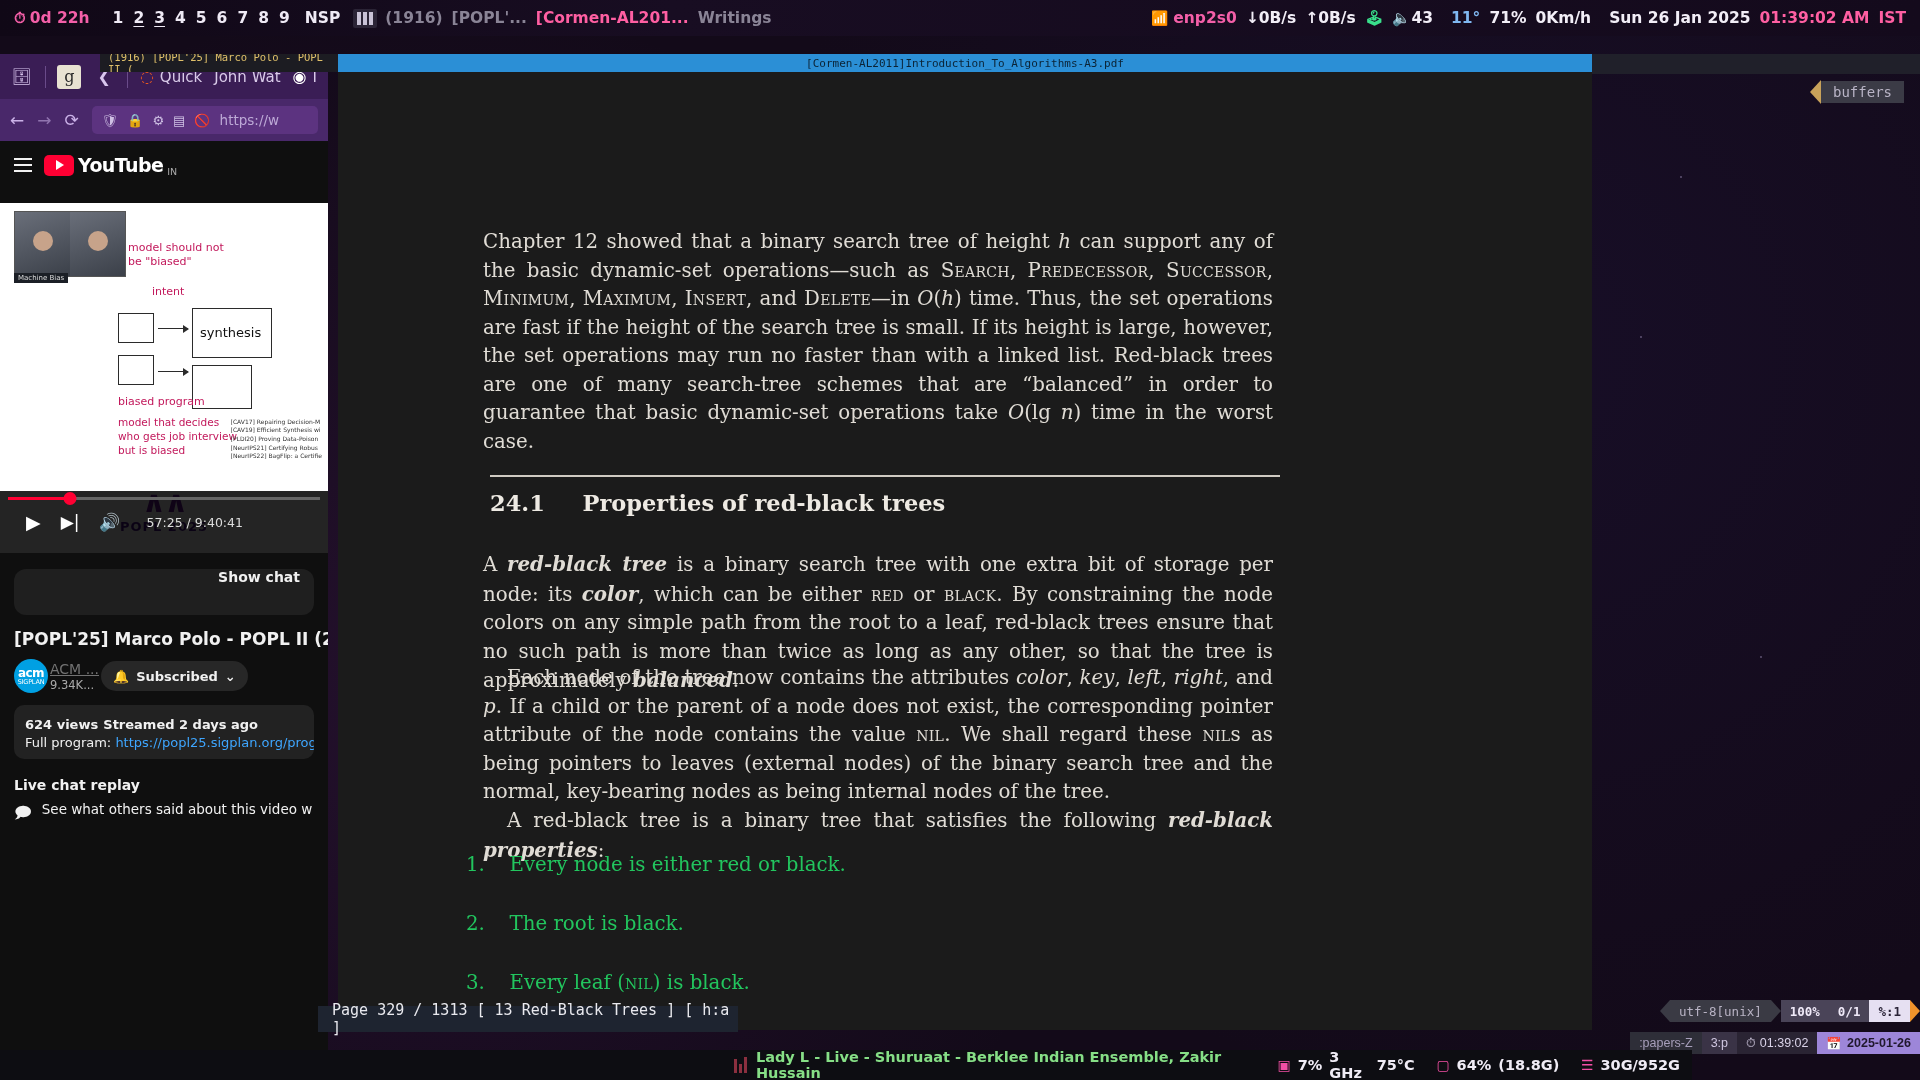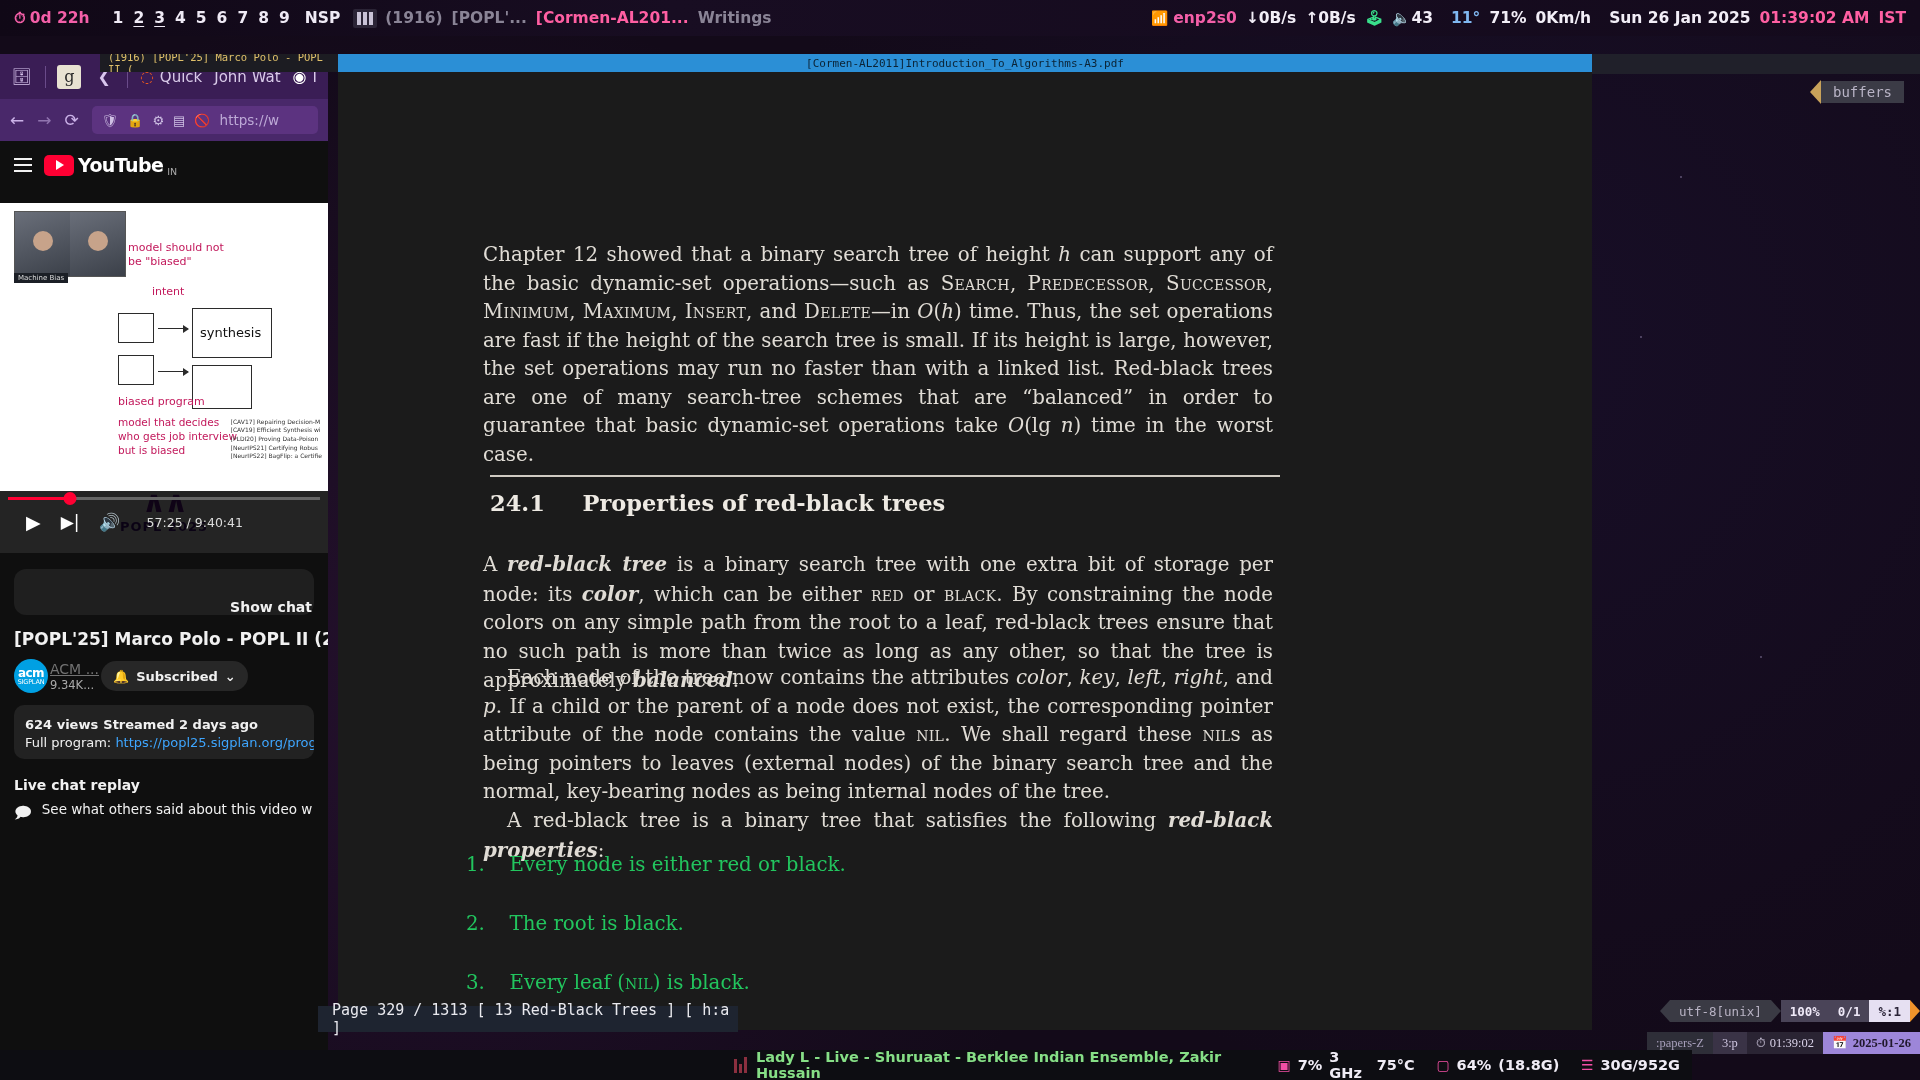--- a/index.html
+++ b/index.html
@@ -101,21 +101,21 @@
   .yt-controls { position:absolute; left:0; right:0; bottom:0; height:62px; background:rgba(0,0,0,.86); }
   .yt-scrub { position:absolute; left:8px; right:8px; top:6px; height:3px; background:#666; }
   .yt-scrub-fill { position:absolute; left:0; top:0; height:3px; width:20%; background:#ff0033; }
   .yt-scrub-knob { position:absolute; left:20%; top:-5px; width:13px; height:13px; border-radius:50%;
      background:#ff0033; transform:translateX(-50%); }
   .yt-ctl-row { position:absolute; left:0; right:0; top:20px; display:flex; align-items:center; gap:20px; padding:0 26px; }
   .yt-ic { color:#fff; }
   .yt-time { color:#ddd; font-size:12.5px; margin-left:6px; }
 
   .showchat-wrap { margin:16px 14px 0 14px; background:#1f1f1f; border-radius:12px; height:46px;
-     display:flex; align-items:flex-end; justify-content:flex-end; padding-right:2px; }
+     display:flex; align-items:flex-start; justify-content:flex-end; padding-right:14px; }
   .showchat { color:#f1f1f1; font-size:14px; font-weight:bold; }
 
   .yt-title { color:#f1f1f1; font-size:17px; font-weight:bold; padding:14px 14px 0 14px;
      white-space:nowrap; overflow:hidden; }
   .yt-chanrow { display:flex; align-items:center; gap:2px; padding:10px 14px 0 14px; }
   .yt-avatar { width:34px; height:34px; border-radius:50%; background:#00a0e3; color:#fff;
      display:flex; flex-direction:column; align-items:center; justify-content:center; line-height:1; }
   .yt-avatar b { font-size:12px; letter-spacing:-0.5px; }
   .yt-avatar s { font-size:6.5px; text-decoration:none; letter-spacing:-0.2px; }
   .yt-chan { color:#737373; font-size:14px;text-decoration:underline; }
@@ -163,21 +163,21 @@
   .re-buffers-pill { background:#3b3b46; color:#b9b4c6; font-family:"DejaVu Sans Mono", monospace;
      font-size:14px; padding:3px 12px; }
   .re-status { position:absolute; right:0; bottom:58px; height:22px; display:flex; align-items:center;
      font-family:"DejaVu Sans Mono", monospace; font-size:12.5px; }
   .re-seg { display:flex; align-items:center; height:22px; padding:0 9px; }
   .re-seg.s1 { background:#3a3a44; color:#b8b3c4; }
   .re-seg.s2 { background:#4a4458; color:#efe9f8; font-weight:bold; }
   .re-seg.s3 { background:#e6e0f2; color:#2b2438; font-weight:bold; }
   .re-chev { width:0;height:0;border-top:11px solid transparent;border-bottom:11px solid transparent; }
   .re-status2 { position:absolute; right:0; bottom:26px; height:22px; display:flex; align-items:center;
-     font-family:Liberation Serif, serif; font-size:12.5px; }
+     font-family:Liberation Sans, sans-serif; font-size:12.5px; }
   .re-seg.t1 { background:#2e2e38; color:#a79fbb; }
   .re-seg.t2 { background:#3a3346; color:#cfc6e0; }
   .re-seg.t3 { background:#2a2433; color:#d9d2e8; }
   .re-seg.t4 { background:#9d86d9; color:#20182c; font-weight:bold; }
   .re-orange { width:0;height:0;border-top:11px solid transparent;border-bottom:11px solid transparent;
      border-left:10px solid #f0932b; }
 
   
   .bottombar { position:absolute; left:0; bottom:0; width:1692px; height:30px;
      background:#0d0d12; display:flex; align-items:center; justify-content:space-between;
@@ -436,21 +436,21 @@
     </div>
   </div>
 
   <div class="pdfwin">
     <div class="pdf-titlebar">
       <span class="pdf-title-text">[Cormen-AL2011]Introduction_To_Algorithms-A3.pdf</span>
     </div>
     <div class="pdf-page">
       <div class="pdf-content">
 
-        <div class="pdf-para" style="left:145px;top:169px;width:790px;">
+        <div class="pdf-para" style="left:145px;top:156px;width:790px;">
           Chapter 12 showed that a binary search tree of height <i>h</i> can support any of the basic
           dynamic-set operations—such as <span class="pdf-sc">Search</span>, <span class="pdf-sc">Predecessor</span>, <span class="pdf-sc">Successor</span>, <span class="pdf-sc">Minimum</span>, <span class="pdf-sc">Maximum</span>, <span class="pdf-sc">Insert</span>, and <span class="pdf-sc">Delete</span>—in <i>O</i>(<i>h</i>) time. Thus, the set operations
           are fast if the height of the search tree is small. If its height is large, however, the
           set operations may run no faster than with a linked list. Red-black trees are one
           of many search-tree schemes that are “balanced” in order to guarantee that basic
           dynamic-set operations take <i>O</i>(lg <i>n</i>) time in the worst case.
         </div>
 
         <div class="pdf-rule" style="left:152px;top:403px;width:790px;"></div>
         <div class="pdf-h2" style="left:152px;top:418px;">

